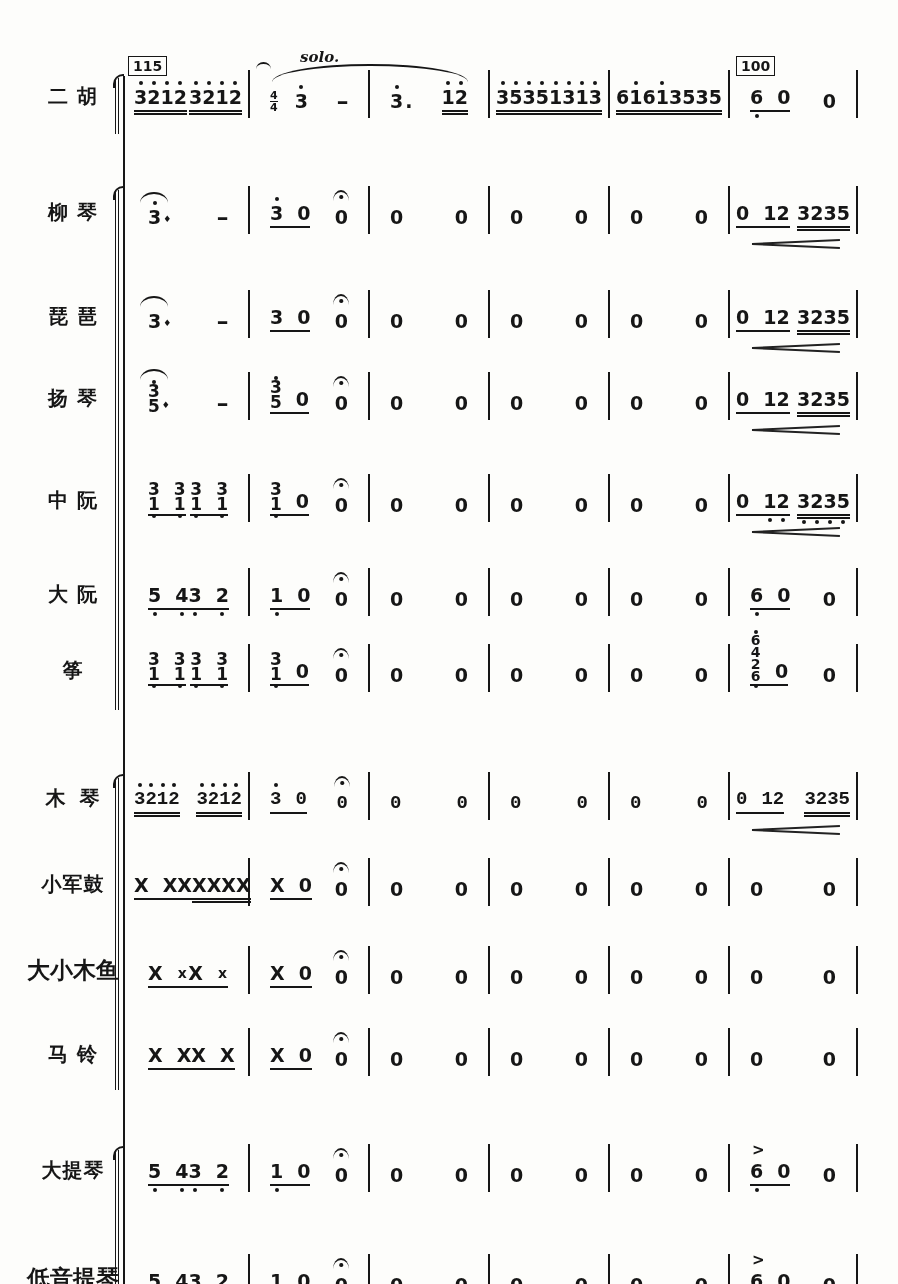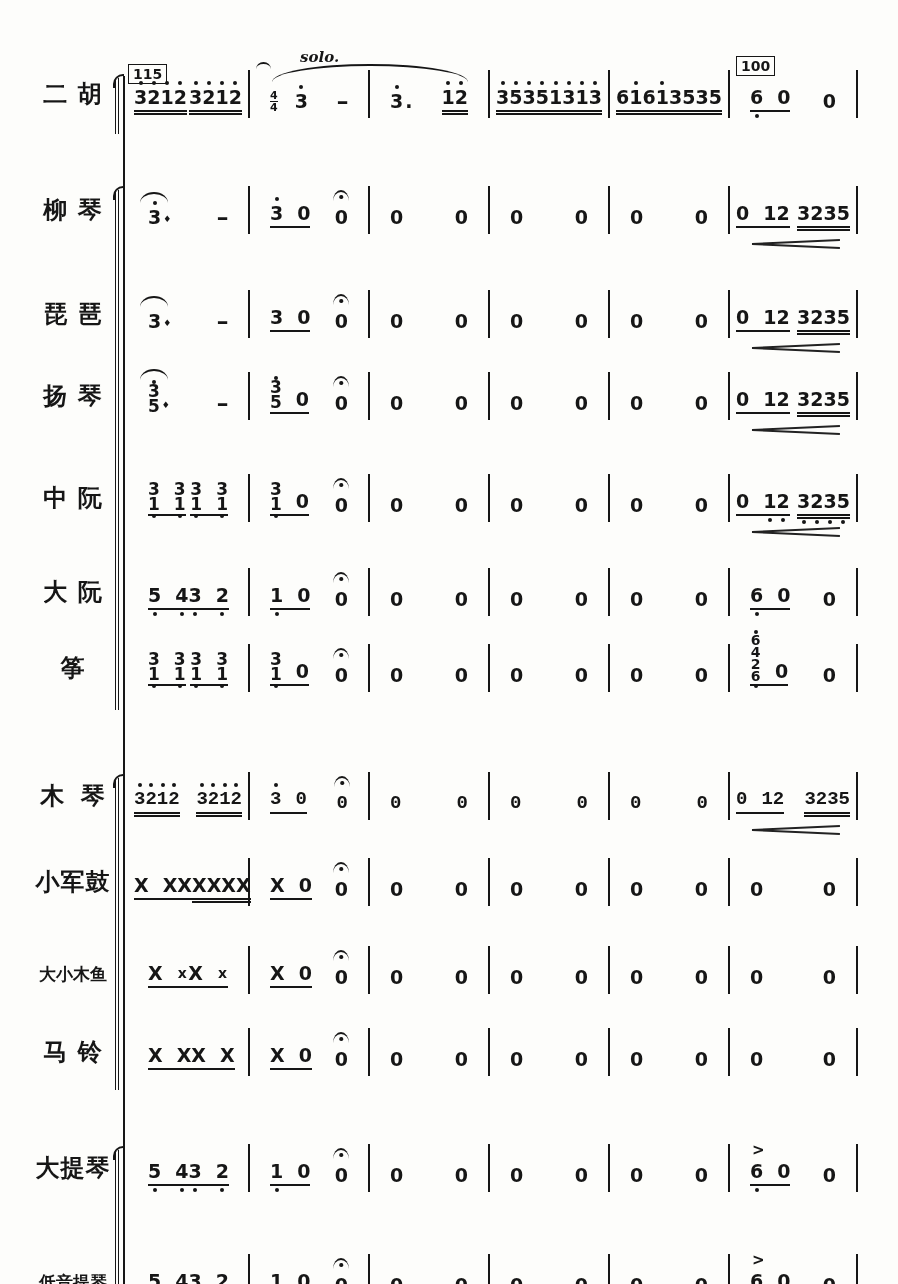--- a/index.html
+++ b/index.html
@@ -6,24 +6,24 @@
   body{background:#888;}
   #page{
     position:relative;width:898px;height:1284px;background:#fdfdfb;
     overflow:hidden;font-family:"DejaVu Sans","Liberation Sans",sans-serif;
     color:#161616;margin:0 auto;
   }
   .row{position:absolute;left:0;width:898px;height:48px;}
   .label{
     position:absolute;left:30px;width:86px;height:48px;
     display:flex;align-items:flex-end;justify-content:center;
-    font-size:24px;font-weight:bold;padding-bottom:8px;box-sizing:border-box;
+    font-size:20px;font-weight:bold;padding-bottom:8px;box-sizing:border-box;
     white-space:nowrap;letter-spacing:1px;
   }
-  .label.small{font-size:17px;letter-spacing:0;}
+  .label.small{font-size:23px;letter-spacing:0;}
   .measures{position:absolute;left:128px;top:0;height:48px;display:flex;}
   .measure{
     position:relative;height:48px;display:flex;align-items:flex-end;
     justify-content:space-between;box-sizing:border-box;
     border-right:2px solid #161616;padding:0 20px 6px 20px;
   }
   .measure.tight{padding:0 6px 6px 6px;}
   .grp{position:relative;display:inline-flex;align-items:flex-end;gap:14px;}
   .grp.u1{border-bottom:2px solid #161616;padding-bottom:2px;}
   .grp.u2{position:relative;border-bottom:2px solid #161616;padding-bottom:2px;}
@@ -80,21 +80,21 @@
   <div class="sysline" style="left:123px;top:76px;height:1208px;"></div>
   <div class="gbar" style="left:115px;top:78px;height:56px;"></div>
   <div class="ghook" style="left:113px;top:74px;"></div>
   <div class="gbar" style="left:115px;top:190px;height:520px;"></div>
   <div class="ghook" style="left:113px;top:186px;"></div>
   <div class="gbar" style="left:115px;top:778px;height:312px;"></div>
   <div class="ghook" style="left:113px;top:774px;"></div>
   <div class="gbar" style="left:115px;top:1150px;height:134px;"></div>
   <div class="ghook" style="left:113px;top:1146px;"></div>
 
-  <div class="marker" style="left:128px;top:64px;">115</div>
+  <div class="marker" style="left:128px;top:56px;">115</div>
   <div class="marker" style="left:736px;top:56px;">100</div>
   <div class="solo" style="left:300px;top:48px;">solo.</div>
   <div class="bigslur" style="left:272px;top:64px;width:196px;"></div>
   <div class="smalltie" style="left:256px;top:62px;width:15px;"></div>
 
   <div id="staves">
       <div class="row" style="top: 70px;">
         <div class="label">二 胡</div>
         <div class="measures">
           <div class="measure tight" style="width: 122px;">

